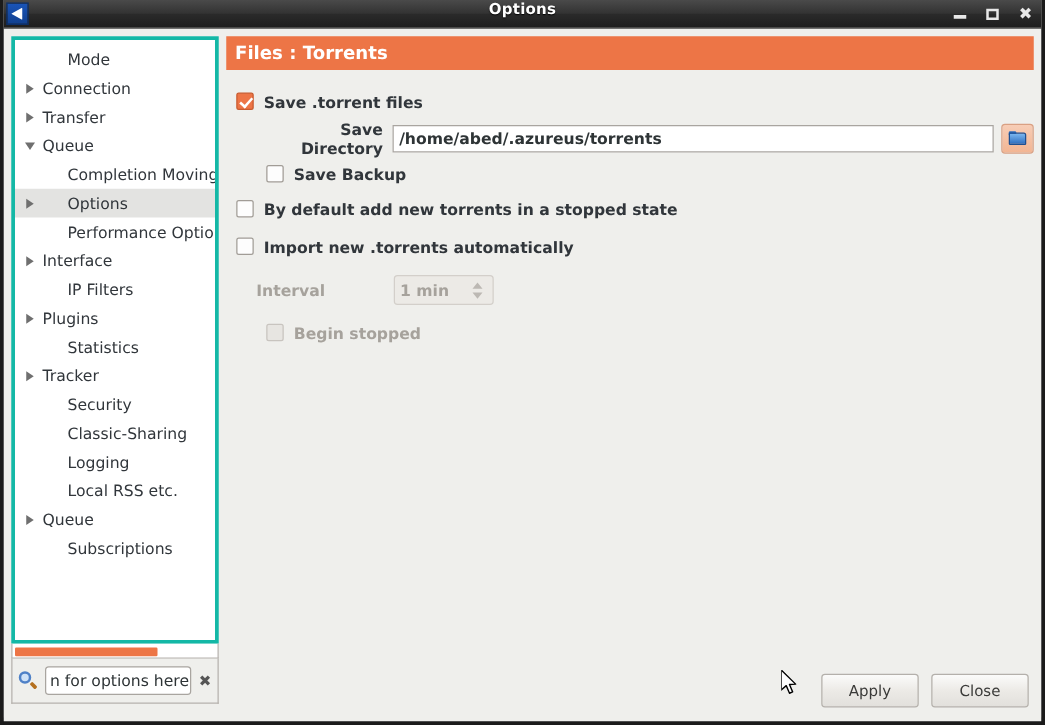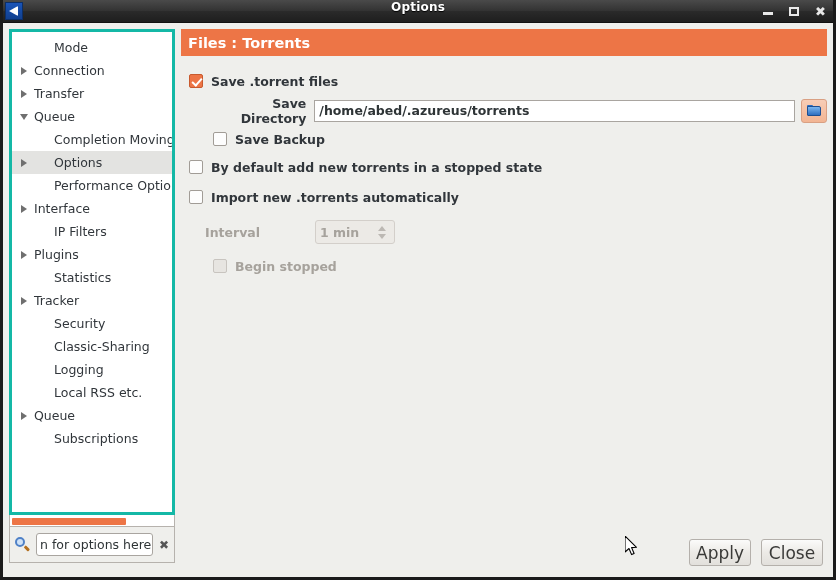--- a/index.html
+++ b/index.html
@@ -435,28 +435,28 @@
 
   
   .footer {
     position: absolute;
     right: 10px;
     bottom: 8px;
     display: flex;
     gap: 10px;
   }
   .btn {
-    width: 62px;
+    width: 78px;
     height: 27px;
     box-sizing: border-box;
     background: linear-gradient(to bottom, #fbfbfa 0%, #eceae6 50%, #e2e0dc 100%);
     border: 1px solid #b4b0ab;
     border-radius: 3px;
     font-family: "DejaVu Sans", sans-serif;
-    font-size: 17px;
+    font-size: 12px;
     color: #3a3a38;
     cursor: default;
     display: flex;
     align-items: center;
     justify-content: center;
     margin-top: 12px;
   }
 
   
   .cursor {

